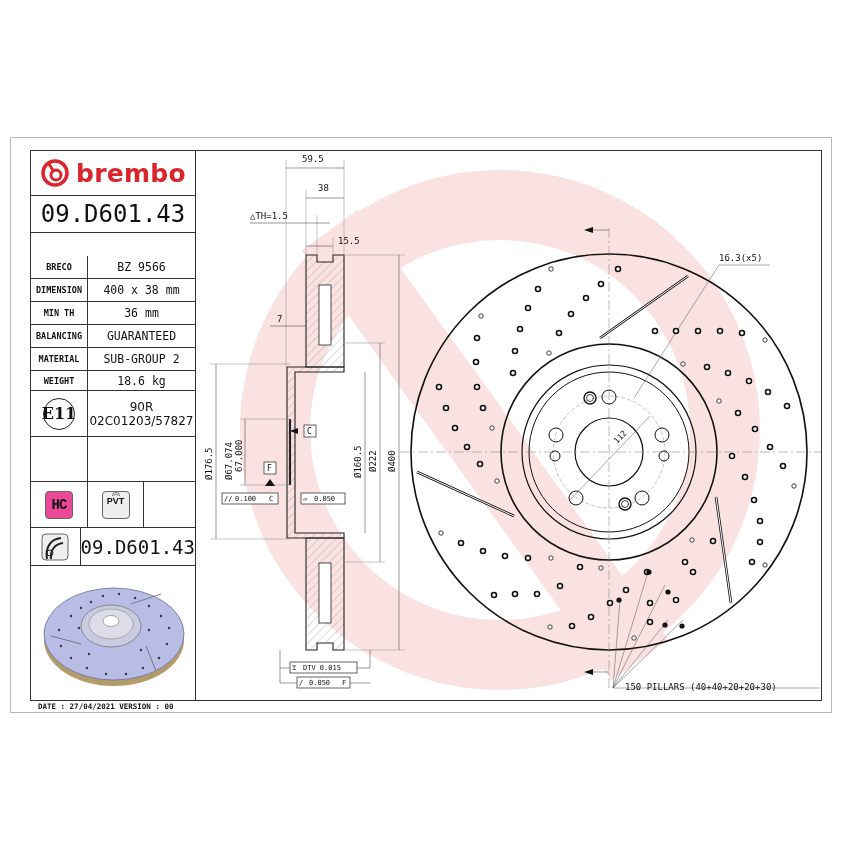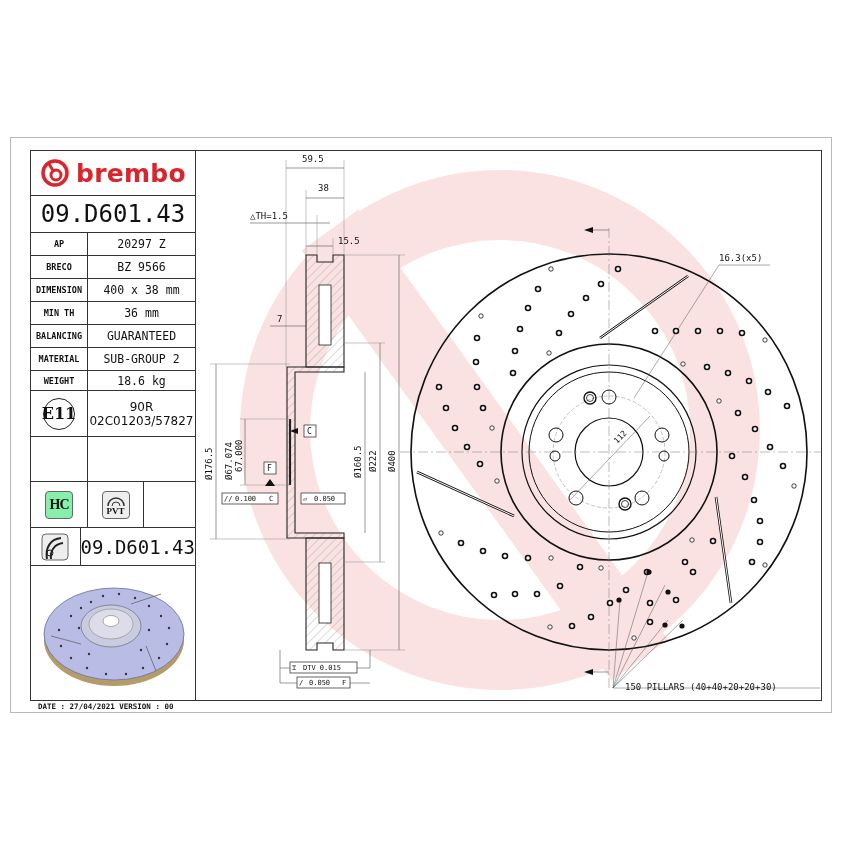--- a/index.html
+++ b/index.html
@@ -16,22 +16,22 @@
   .spec .v{flex:1;display:flex;align-items:center;justify-content:center;font-size:11.5px;font-family:"DejaVu Sans Mono",monospace;}
   .cert{top:240px;height:46px;}
   .cert .k{width:56px;height:100%;border-right:1px solid #333;display:flex;align-items:center;justify-content:center;}
   .cert .v{flex:1;text-align:center;font-size:12px;line-height:14px;font-family:"DejaVu Sans","Liberation Sans",sans-serif;}
   .e11{width:30px;height:30px;border:1.5px solid #222;border-radius:50%;display:flex;align-items:center;justify-content:center;font-family:"DejaVu Serif","Liberation Serif",serif;font-weight:bold;font-size:16px;}
   .blank{top:286px;height:45px;}
   .blank .k{width:56px;height:100%;border-right:1px solid #333;}
   .icons{top:331px;height:46px;}
   .icons .c1,.icons .c2{width:56px;height:100%;border-right:1px solid #333;display:flex;align-items:center;justify-content:center;}
   .icons .c2{width:55px;}
-  .hc{width:26px;height:26px;border:1px solid #666;border-radius:4px;background:#86efac;display:flex;align-items:center;justify-content:center;font-family:Liberation Serif, serif;font-weight:bold;font-size:14px;letter-spacing:-1px;}
-  .pvt{width:28px;height:28px;border:1px solid #666;border-radius:4px;background:#eee;display:flex;flex-direction:column;align-items:center;justify-content:flex-end;font-family:Liberation Serif, serif;font-weight:bold;font-size:9px;padding-bottom:2px;box-sizing:border-box;}
+  .hc{width:26px;height:26px;border:1px solid #666;border-radius:4px;background:#ec4899;display:flex;align-items:center;justify-content:center;font-family:Liberation Mono, monospace;font-weight:bold;font-size:14px;letter-spacing:-1px;}
+  .pvt{width:28px;height:28px;border:1px solid #666;border-radius:4px;background:#eee;display:flex;flex-direction:column;align-items:center;justify-content:flex-end;font-family:Liberation Sans, sans-serif;font-weight:bold;font-size:9px;padding-bottom:12px;box-sizing:border-box;}
   .partno2{top:377px;height:38px;}
   .partno2 .k{width:56px;height:100%;border-right:1px solid #333;display:flex;align-items:center;justify-content:center;}
   .partno2 .v{flex:1;text-align:center;font-size:19px;font-family:"DejaVu Sans Mono",monospace;}
   .preview{position:absolute;left:0;top:415px;width:100%;height:134px;}
   .datebar{position:absolute;left:38px;top:702px;font-size:7.5px;font-weight:bold;font-family:"DejaVu Sans Mono",monospace;color:#111;}
   .drawing{position:absolute;left:0;top:0;width:850px;height:850px;pointer-events:none;}
   .lbl{font-family:"DejaVu Sans Mono","Liberation Mono",monospace;font-size:9px;fill:#111;}
 </style>
 </head>
 <body>
@@ -57,24 +57,20 @@
     <div class="tb-row logo">
       <svg width="30" height="30" viewBox="0 0 30 30">
         <circle cx="15" cy="15" r="12" fill="none" stroke="#d9252b" stroke-width="3.5"></circle>
         <circle cx="16" cy="17" r="5" fill="none" stroke="#d9252b" stroke-width="3"></circle>
         <path d="M9 6 L14 14" stroke="#d9252b" stroke-width="3"></path>
       </svg>
       <span class="logo-text">brembo</span>
     </div>
     <div class="tb-row partno">09.D601.43</div>
 
-    <div class="tb-row spec" style="top:82px">
-      <div class="k">AP</div>
-      <div class="v">20297 Z</div>
-    </div>
     <div class="tb-row spec" style="top:105px">
       <div class="k">BRECO</div>
       <div class="v">BZ 9566</div>
     </div>
     <div class="tb-row spec" style="top:128px">
       <div class="k">DIMENSION</div>
       <div class="v">400 x 38 mm</div>
     </div>
     <div class="tb-row spec" style="top:151px">
       <div class="k">MIN TH</div>

